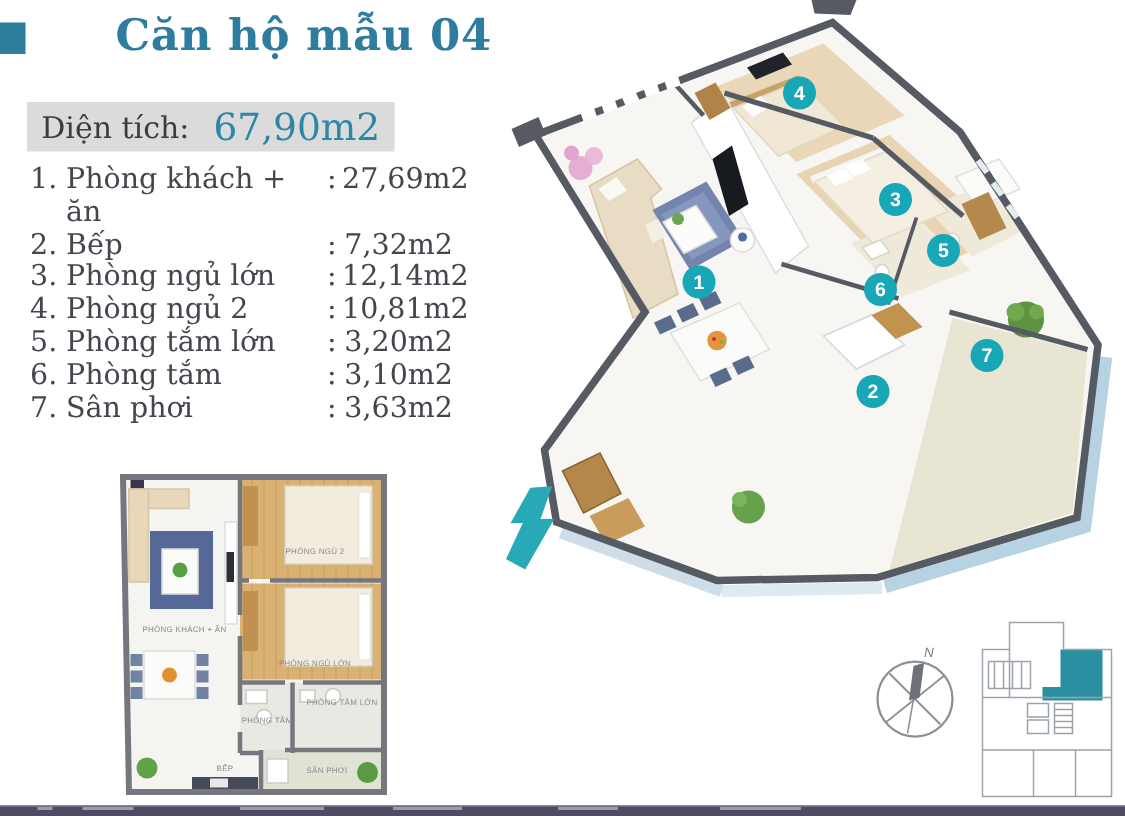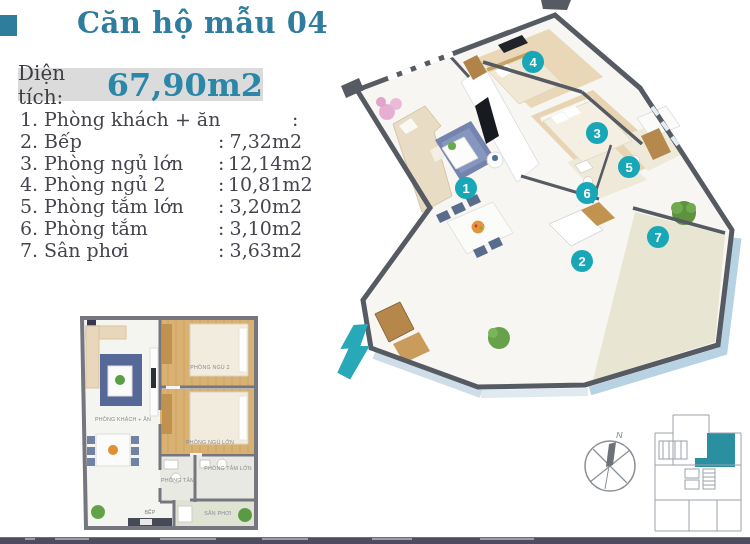--- a/index.html
+++ b/index.html
@@ -6,21 +6,21 @@
   .page{position:relative;width:750px;height:544px;background:#ffffff;overflow:hidden;
         font-family:"Liberation Sans",sans-serif;}
   
   .accent-sq{position:absolute;left:0;top:15px;width:17px;height:21px;background:#2f7d9d;}
   .title{position:absolute;left:30px;top:6px;font-family:"DejaVu Serif",serif;
          font-weight:bold;font-size:29px;color:#2e7d9e;letter-spacing:.5px;margin-left:47px;}
   
   .area-box{position:absolute;left:18px;top:68px;width:245px;height:33px;background:#dbdbdb;
             display:flex;align-items:center;justify-content:center;gap:16px;}
   .area-label{font-family:"DejaVu Serif",serif;font-size:20px;color:#3c3c44;}
-  .area-value{font-family:"DejaVu Serif",serif;font-size:32px;font-weight:bold;color:#2a87a7;}
+  .area-value{font-family:"DejaVu Serif",serif;font-size:25px;font-weight:normal;color:#2a87a7;}
   
   .room-list{position:absolute;left:20px;top:109px;width:282px;
              font-family:"DejaVu Serif",serif;font-size:19px;color:#45454d;}
   .room-row{display:flex;line-height:21.8px;}
   .room-no{width:24px;}
   .room-nm{flex:1;}
   .room-colon{width:10px;text-align:left;}
   .room-ar{width:74px;text-align:right;}
   
   .svg-abs{position:absolute;}
@@ -41,20 +41,21 @@
   <div class="area-box">
     <span class="area-label">Diện tích:</span>
     <span class="area-value">67,90m2</span>
   </div>
 
   <div class="room-list">
     <div class="room-row">
       <span class="room-no">1.</span>
       <span class="room-nm">Phòng khách + ăn</span>
       <span class="room-colon">:</span>
+      <span class="room-ar">27,69m2</span>
     </div>
     <div class="room-row">
       <span class="room-no">2.</span>
       <span class="room-nm">Bếp</span>
       <span class="room-colon">:</span>
       <span class="room-ar">7,32m2</span>
     </div>
     <div class="room-row">
       <span class="room-no">3.</span>
       <span class="room-nm">Phòng ngủ lớn</span>

